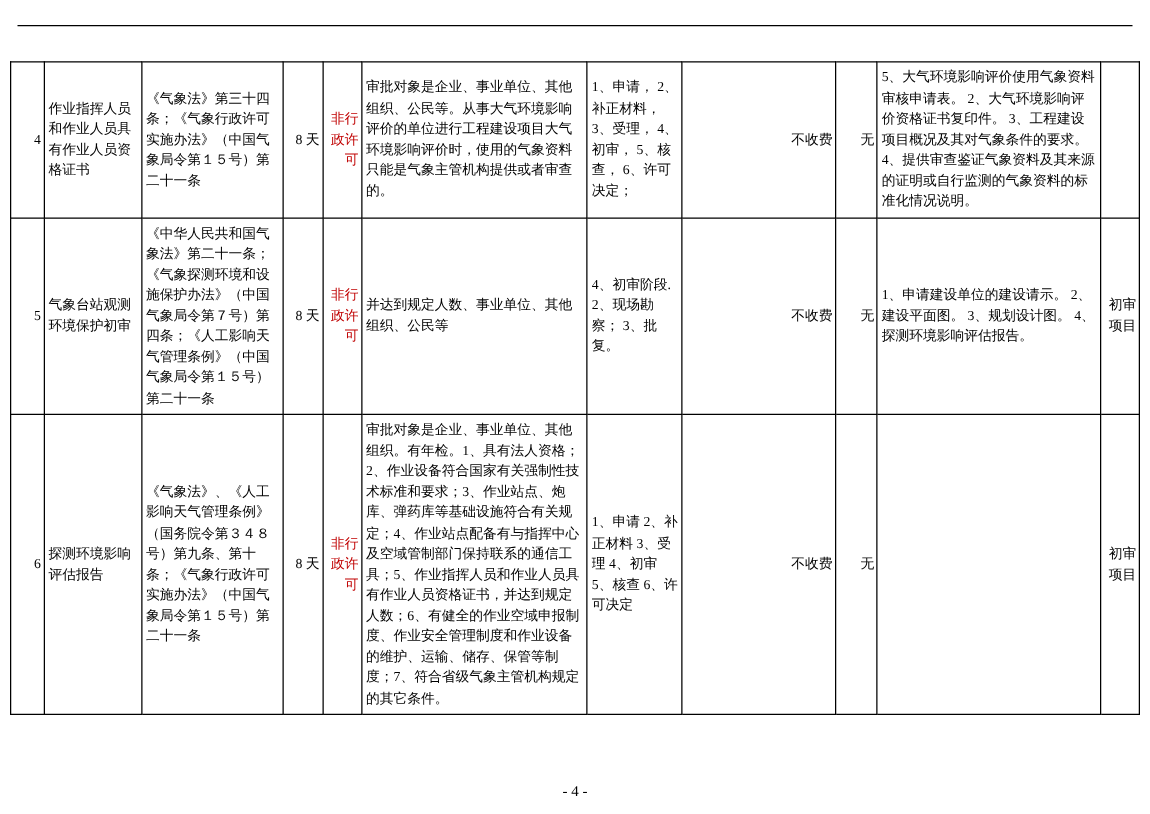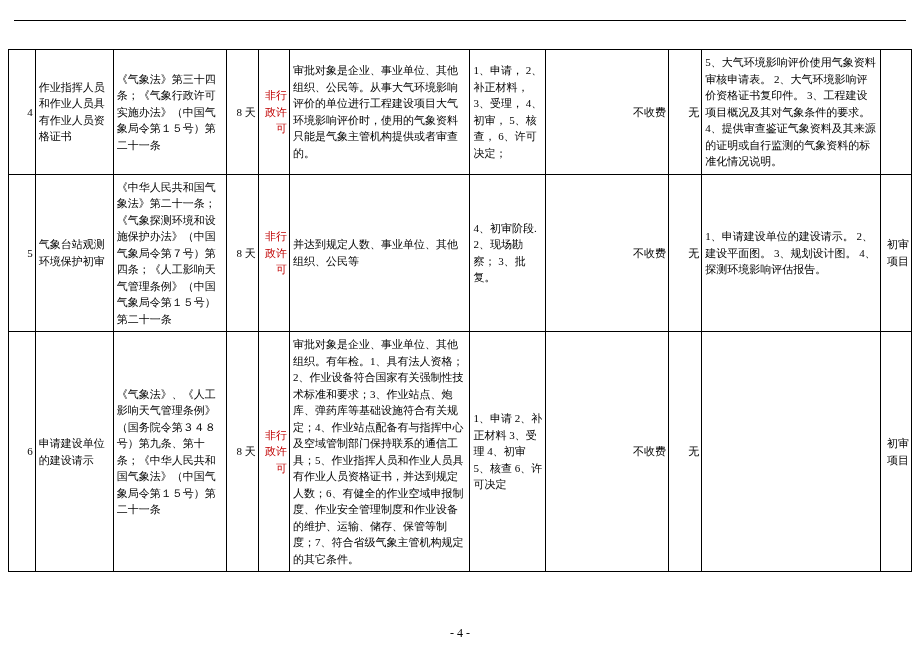--- a/index.html
+++ b/index.html
@@ -96,22 +96,22 @@
       <td>无</td>
       <td class="left">1、申请建设单位的建设请示。
 2、建设平面图。
 3、规划设计图。
 4、探测环境影响评估报告。</td>
       <td>初审项目</td>
     </tr>
 
     <tr>
       <td>6</td>
-      <td class="left">申请建设单位的建设请示</td>
-      <td class="left">《气象法》、《人工影响天气管理条例》（国务院令第３４８号）第九条、第十条；《中华人民共和国气象法》（中国气象局令第１５号）第二十一条</td>
+      <td class="left">探测环境影响评估报告</td>
+      <td class="left">《气象法》、《人工影响天气管理条例》（国务院令第３４８号）第九条、第十条；《气象行政许可实施办法》（中国气象局令第１５号）第二十一条</td>
       <td>8 天</td>
       <td class="red">非行政许可</td>
       <td class="left">审批对象是企业、事业单位、其他组织。有年检。1、具有法人资格；2、作业设备符合国家有关强制性技术标准和要求；3、作业站点、炮库、弹药库等基础设施符合有关规定；4、作业站点配备有与指挥中心及空域管制部门保持联系的通信工具；5、作业指挥人员和作业人员具有作业人员资格证书，并达到规定人数；6、有健全的作业空域申报制度、作业安全管理制度和作业设备的维护、运输、储存、保管等制度；7、符合省级气象主管机构规定的其它条件。</td>
       <td class="left">1、申请
 2、补正材料
 3、受理
 4、初审
 5、核查
 6、许可决定</td>
       <td>不收费</td>

